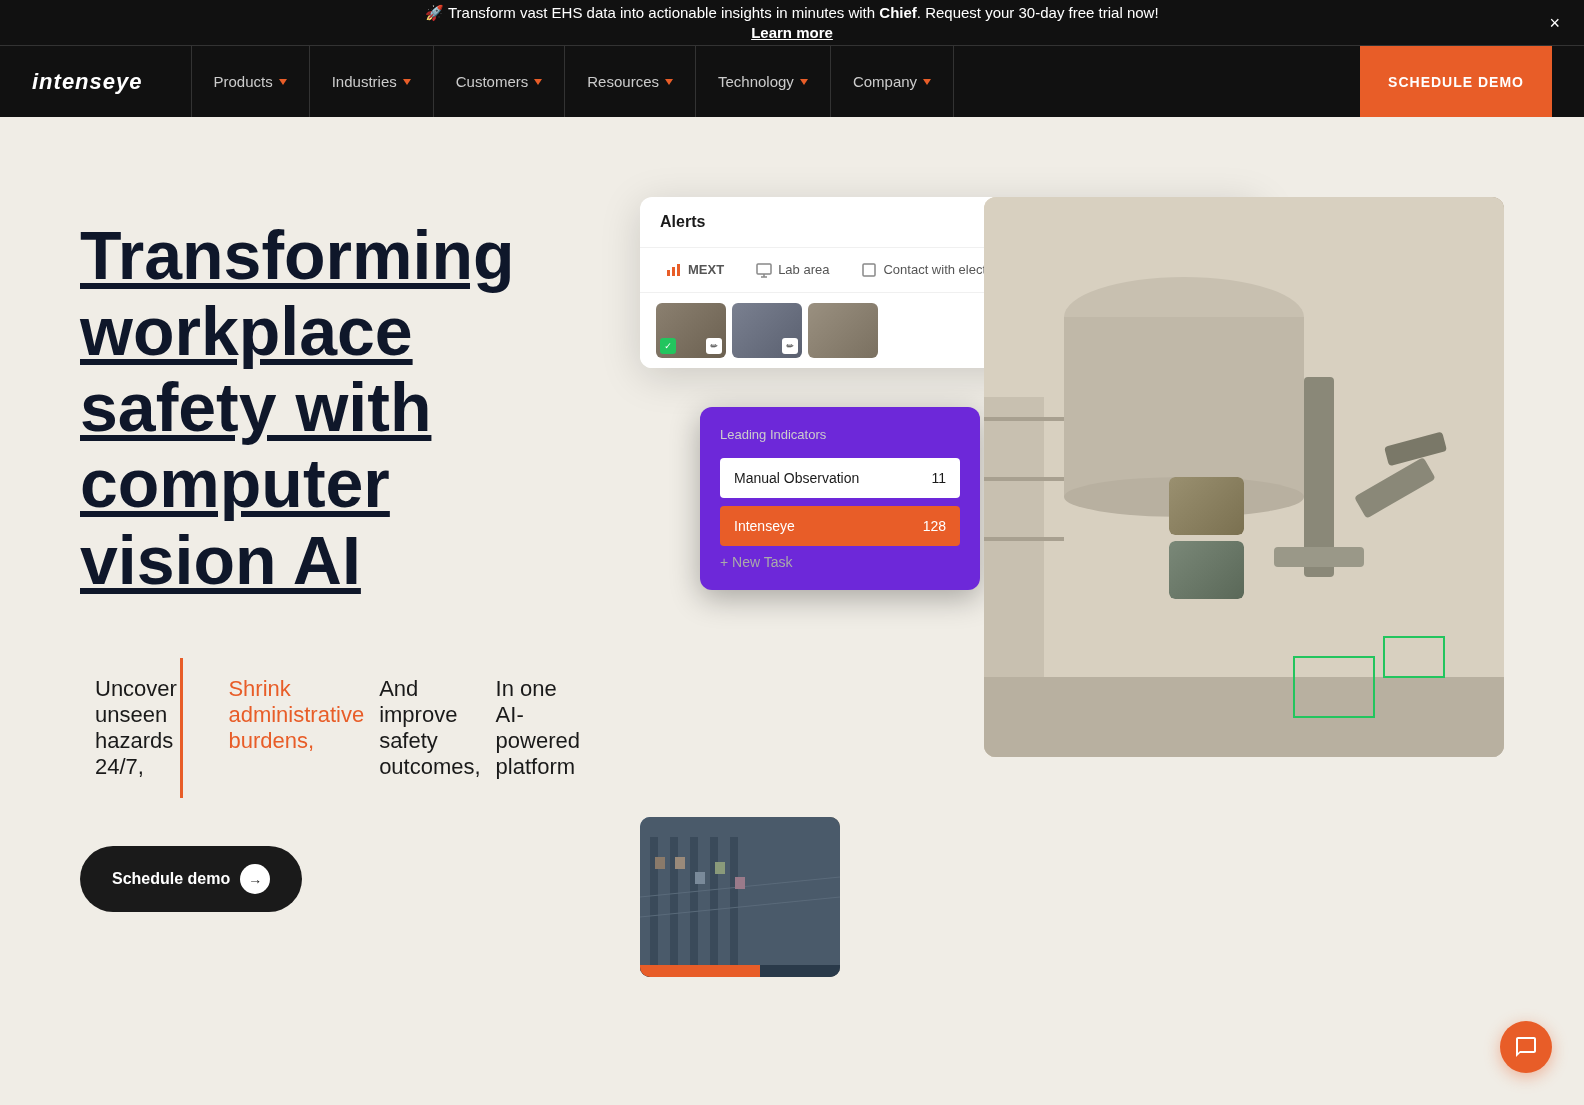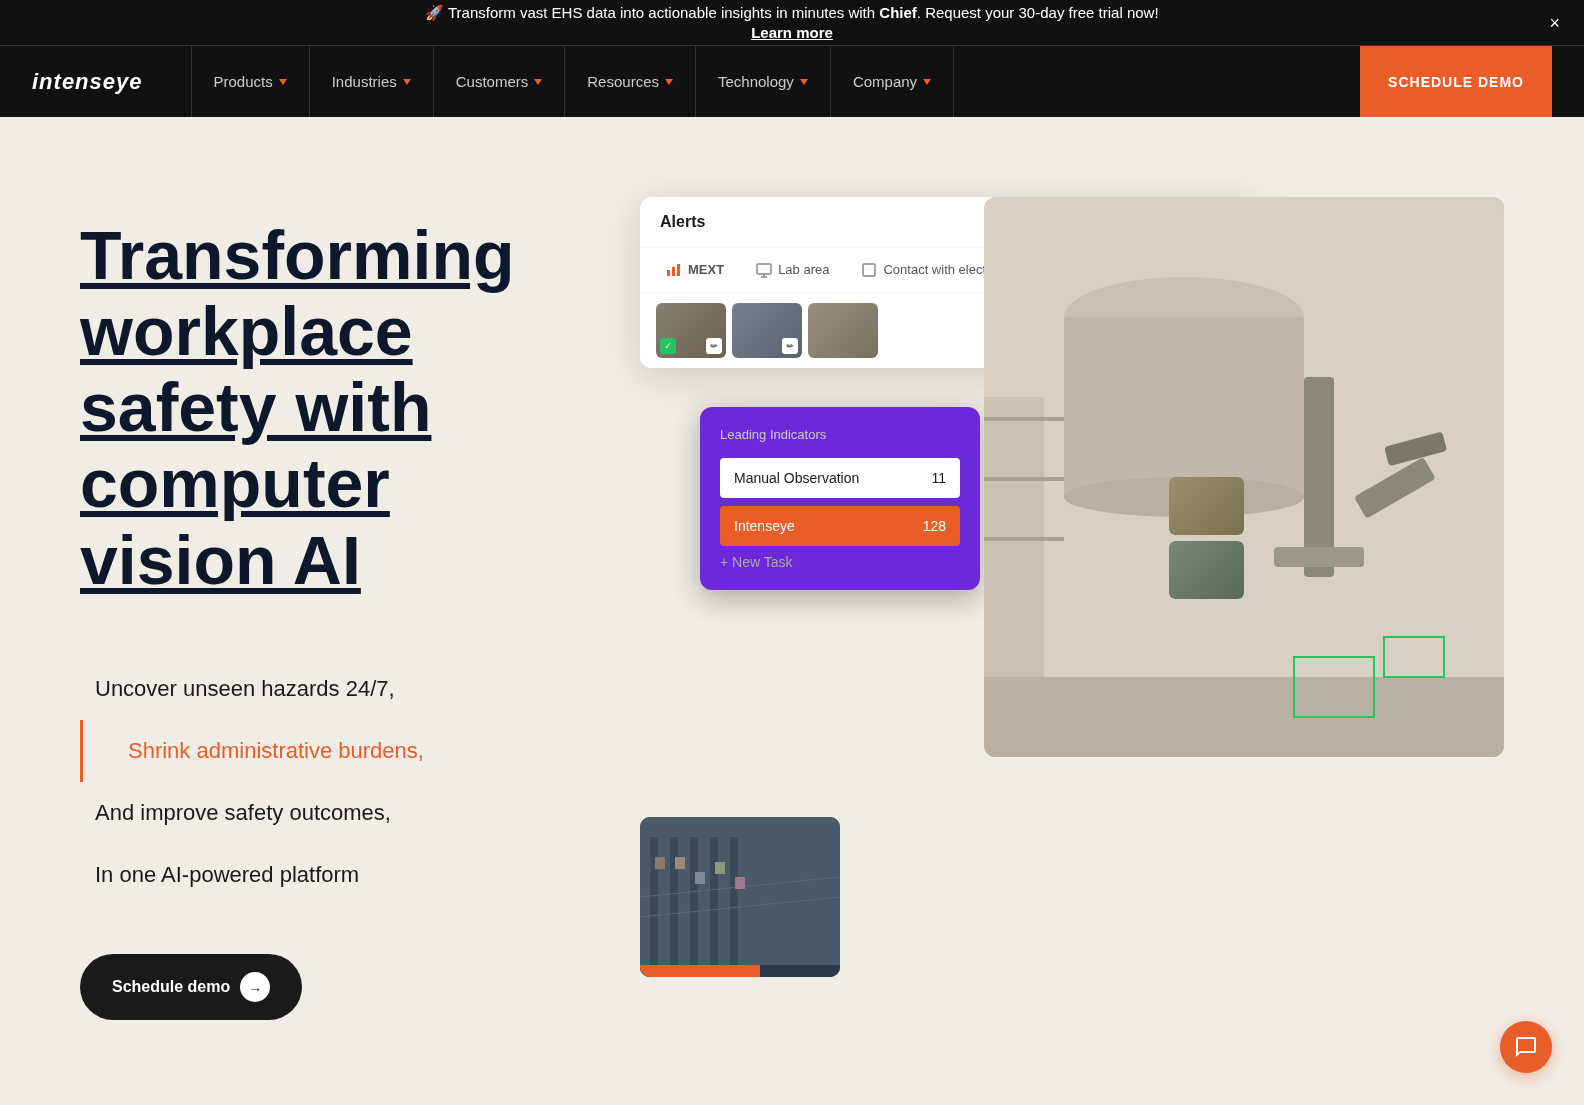--- a/index.html
+++ b/index.html
@@ -112,21 +112,21 @@
     .hero-title {
       font-size: 68px;
       font-weight: 800;
       line-height: 1.12;
       color: #0f172a;
       margin-bottom: 60px;
       text-decoration: underline;
     }
     .hero-bullets {
       display: flex;
-      flex-direction: column;
+      flex-direction: row;
       gap: 0;
       margin-bottom: 48px;
     }
     .hero-bullet {
       display: flex;
       align-items: flex-start;
       gap: 16px;
       padding: 18px 0;
       border-left: 3px solid transparent;
       padding-left: 12px;

